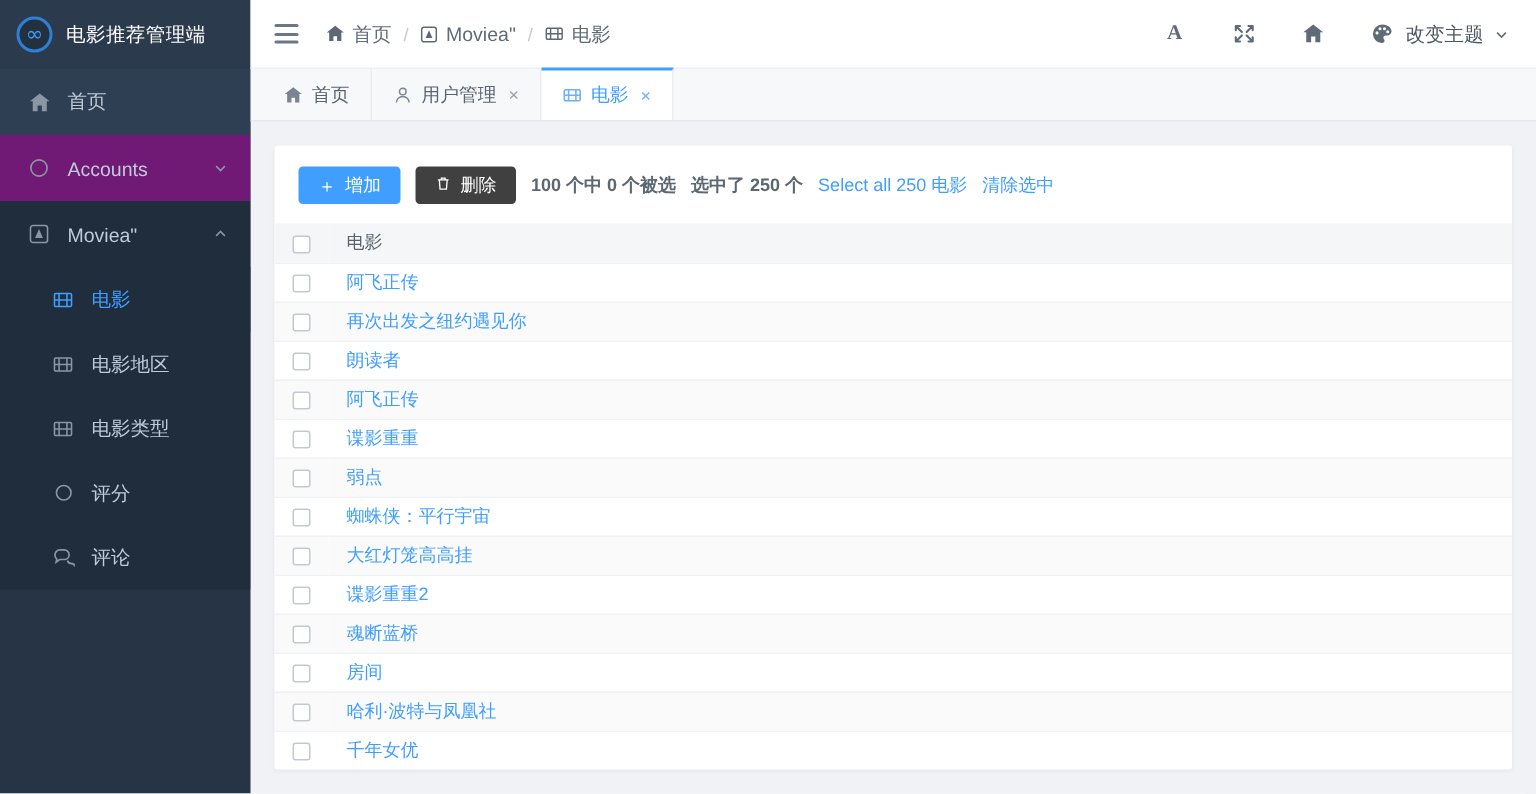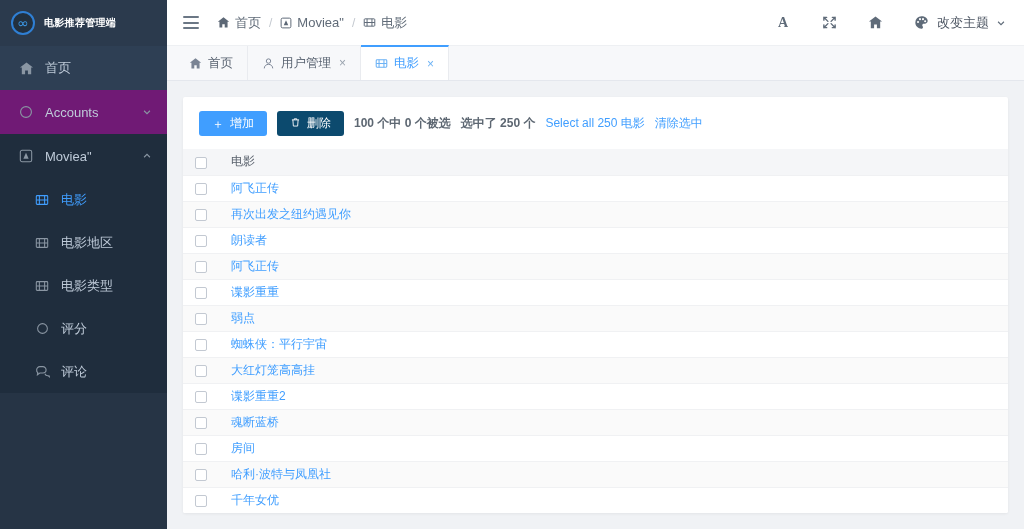--- a/index.html
+++ b/index.html
@@ -28,21 +28,21 @@
   .logo-mark {
     width: 24px; height: 24px; flex: 0 0 24px;
     border-radius: 50%;
     border: 2px solid #2f7fd4;
     background: #22303f;
     display: flex; align-items: center; justify-content: center;
     color: #3d9ae8; font-size: 14px; line-height: 1;
     font-family: "DejaVu Sans", sans-serif;
   }
   .logo-text {
-    color: #ffffff; font-size: 10px; font-weight: bold;
+    color: #ffffff; font-size: 13px; font-weight: normal;
     letter-spacing: .3px; white-space: nowrap;
   }
 
   .menu { flex: 1 1 auto; }
   .menu-item {
     height: 44px; display: flex; align-items: center;
     padding: 0 14px 0 18px; gap: 11px;
     color: #bfcbd9; font-size: 13px; cursor: pointer;
     position: relative;
   }
@@ -137,21 +137,21 @@
     padding: 14px 16px 13px 16px;
     flex-wrap: nowrap;
   }
   .btn {
     display: inline-flex; align-items: center; gap: 6px;
     height: 25px; padding: 0 13px; border: none; border-radius: 3px;
     font-size: 12px; color: #fff; cursor: pointer;
     font-family: inherit; white-space: nowrap;
   }
   .btn-add { background: #409eff; }
-  .btn-del { background: #0c4a6e; }
+  .btn-del { background: #404040; }
   .btn .g { font-size: 12px; line-height: 1; }
   .tb-text { font-size: 12px; color: #5d6772; white-space: nowrap; font-weight: bold; }
   .tb-link { font-size: 12px; color: #409eff; cursor: pointer; white-space: nowrap; text-align: right; }
 
   .tbl { width: 100%; border-collapse: collapse; table-layout: fixed; }
   .tbl th, .tbl td {
     text-align: left; font-weight: normal;
     padding: 0 0 0 12px; height: 26px; font-size: 12px;
     border-bottom: 1px solid #f0f1f3;
     vertical-align: middle;

